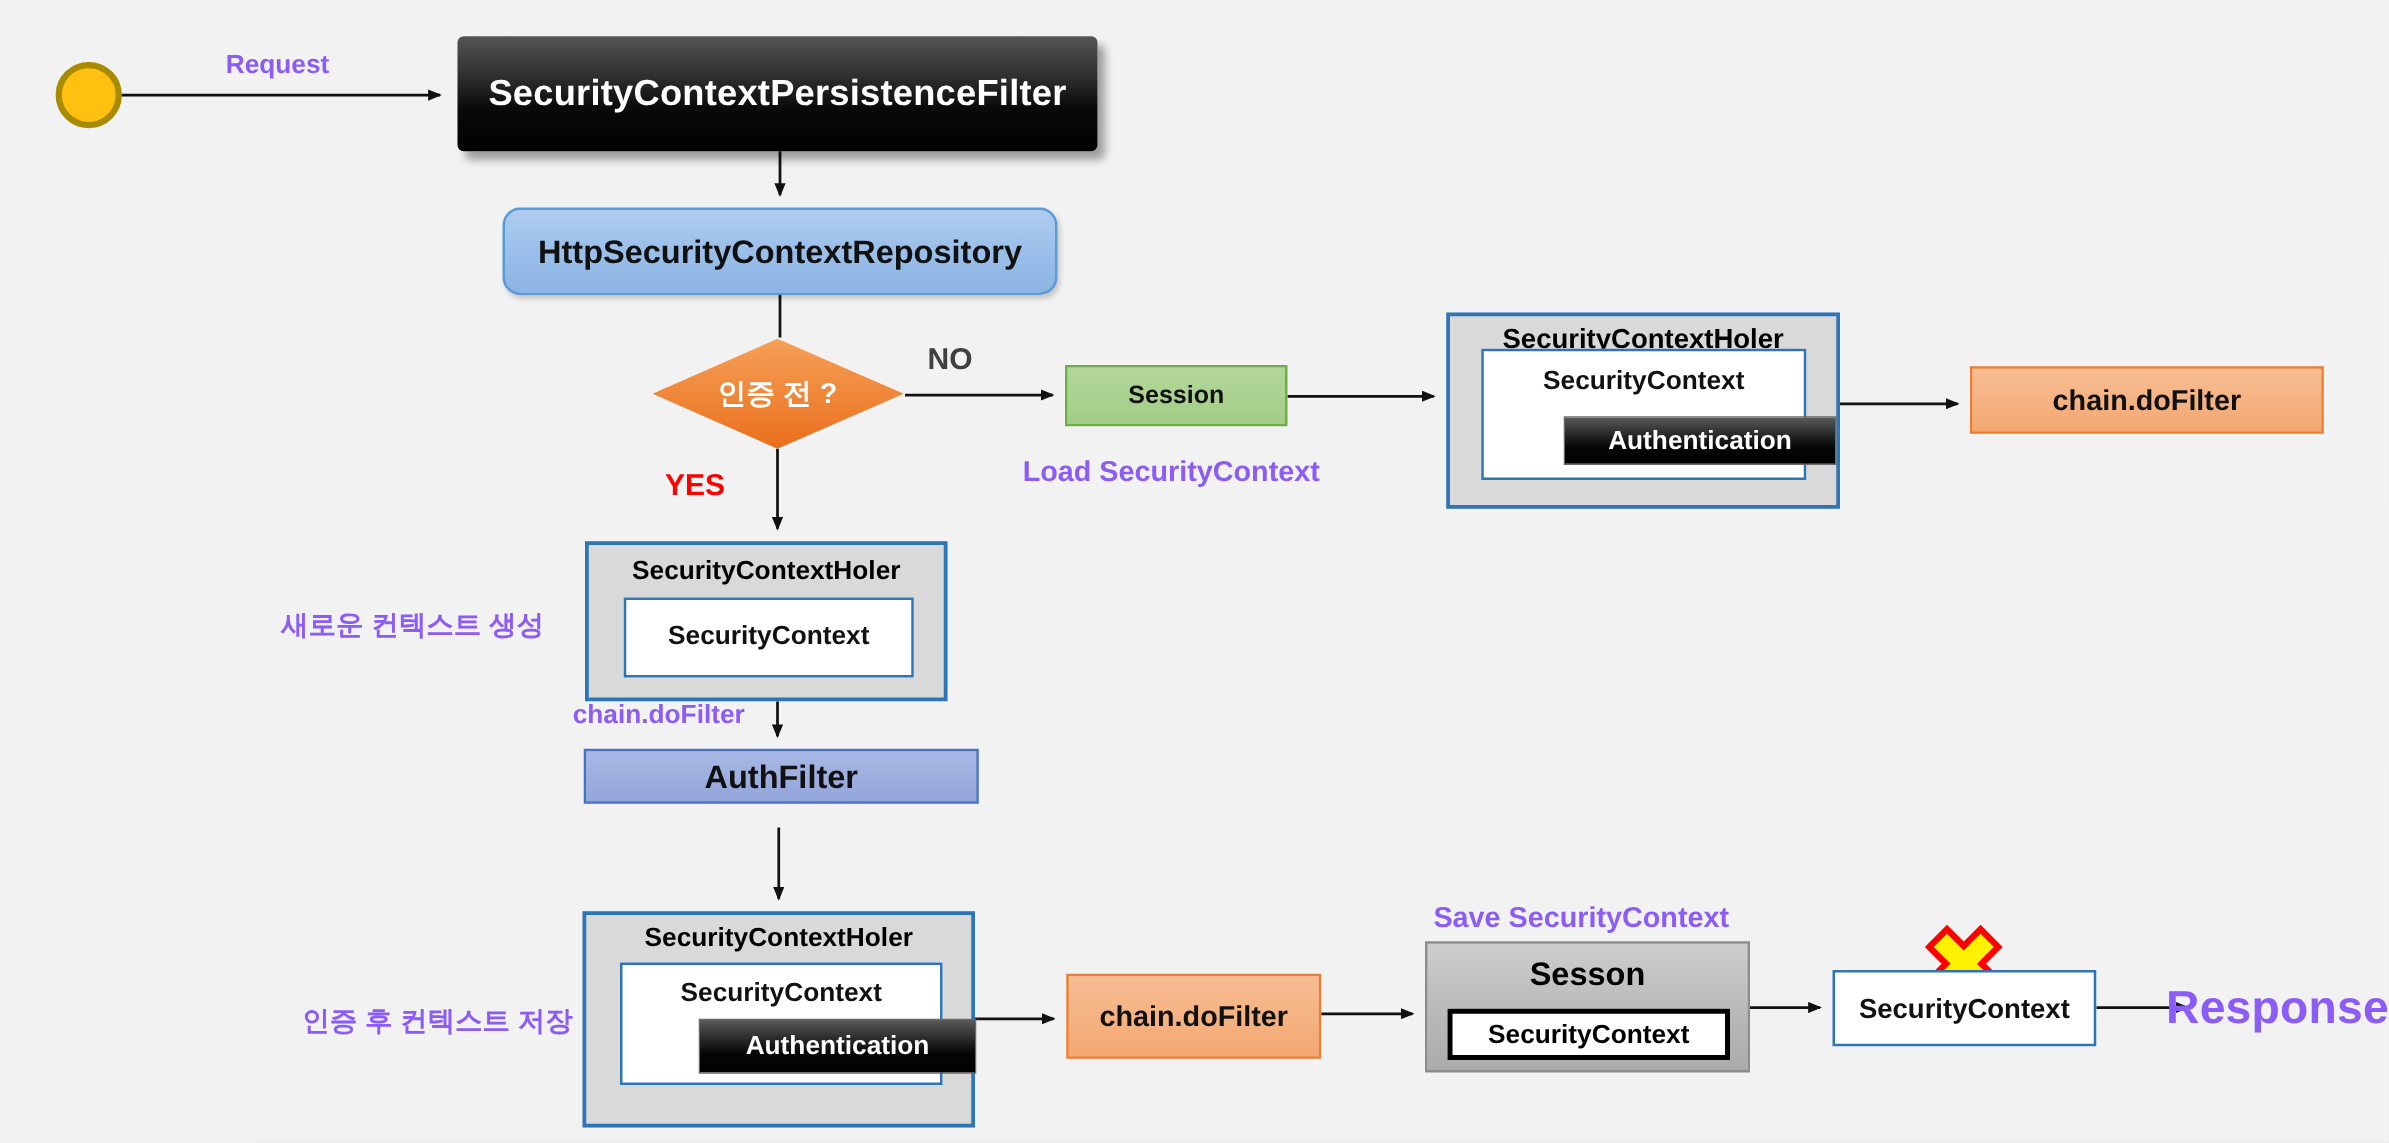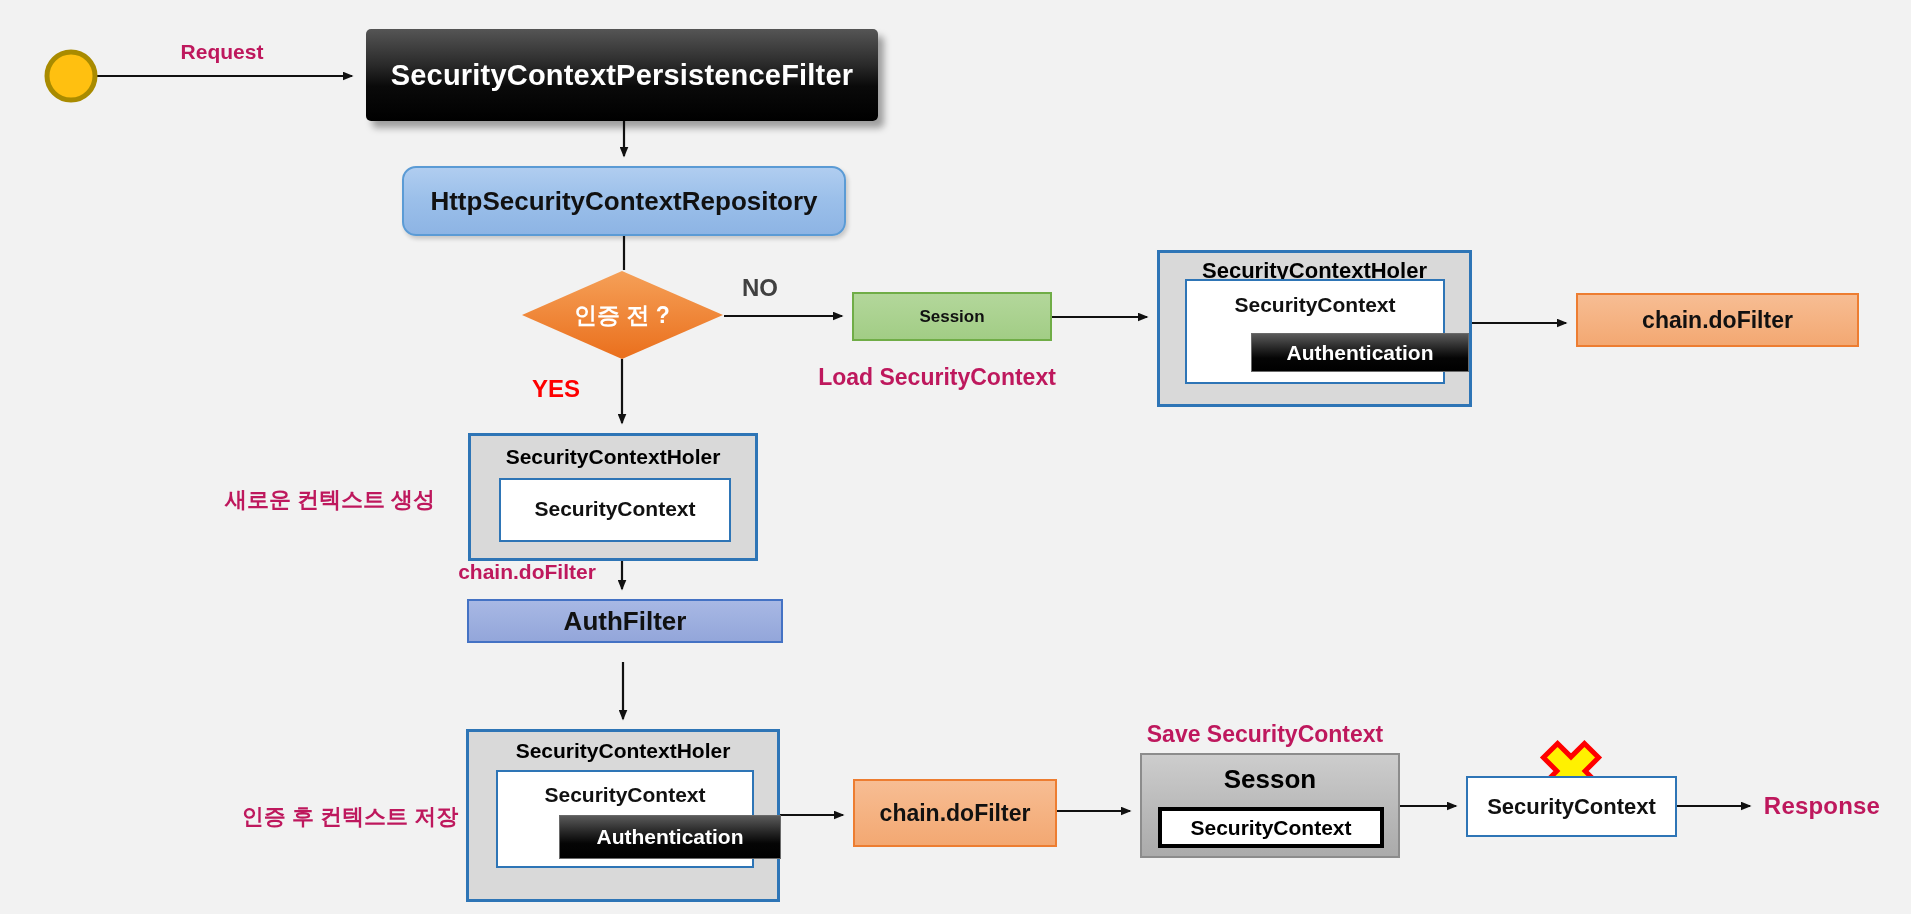--- a/index.html
+++ b/index.html
@@ -7,21 +7,21 @@
     position:relative;width:1911px;height:914px;overflow:hidden;
     background:#f2f2f2;
     font-family:Liberation Sans, sans-serif;
     padding-left:20px;
     -webkit-font-smoothing:antialiased;
   }
   .stage *{box-sizing:border-box;}
   svg.overlay{position:absolute;left:0;top:0;width:1911px;height:914px;}
   .node{position:absolute;display:flex;align-items:center;justify-content:center;
         font-weight:bold;color:#111;text-align:center;}
-  .lbl{position:absolute;transform:translate(-50%,-50%);font-weight:bold;color:#be185d;
+  .lbl{position:absolute;transform:translate(-50%,-50%);font-weight:bold;color:#8b5cf6;
        white-space:nowrap;text-align:center;}
 
   
   .blackbox{
     left:366px;top:29px;width:512px;height:92px;border-radius:5px;
     background:linear-gradient(180deg,#555 0%,#2b2b2b 38%,#0a0a0a 62%,#000 100%);
     color:#fff;font-size:29px;letter-spacing:.2px;
     box-shadow:6px 7px 7px rgba(0,0,0,.35);
   }
   
@@ -29,23 +29,23 @@
     left:402px;top:166px;width:444px;height:70px;border-radius:14px;
     background:linear-gradient(180deg,#b0cdf0 0%,#9cc0ea 45%,#8db4e4 100%);
     border:2px solid #5b9bd5;font-size:26px;
     box-shadow:2px 3px 4px rgba(0,0,0,.18);
   }
   
   .diamond-text{left:622px;top:315px;transform:translate(-50%,-50%);
     position:absolute;color:#fff;font-weight:bold;font-size:23px;white-space:nowrap;}
   
   .greenbox{
-    left:852px;top:292px;width:200px;height:49px;
+    left:852px;top:292px;width:178px;height:49px;
     background:linear-gradient(180deg,#b3d79b 0%,#a2cd85 100%);
-    border:2px solid #70ad47;font-size:17px;
+    border:2px solid #70ad47;font-size:20px;
   }
   
   .salmon{
     background:linear-gradient(180deg,#f7bd93 0%,#f3a872 100%);
     border:2px solid #ed7d31;font-size:23px;
   }
   .chain1{left:1576px;top:293px;width:283px;height:54px;}
   .chain2{left:853px;top:779px;width:204px;height:68px;}
   
   .holder{position:absolute;background:#d9d9d9;border:3px solid #2e75b6;}
@@ -83,21 +83,21 @@
     border:2px solid #2e75b6;font-size:22px;}
   
   .request{left:222px;top:52px;font-size:21px;}
   .no{left:760px;top:288px;font-size:24px;color:#404040;}
   .yes{left:556px;top:389px;font-size:24px;color:#fe0000;}
   .loadctx{left:937px;top:377px;font-size:23px;}
   .savectx{left:1265px;top:734px;font-size:23px;}
   .newctx{left:330px;top:500px;font-size:22px;}
   .savedauth{left:350px;top:817px;font-size:22px;}
   .chainlbl{left:527px;top:572px;font-size:21px;}
-  .response{left:1822px;top:806px;font-size:24px;letter-spacing:.2px;}
+  .response{left:1822px;top:806px;font-size:37px;letter-spacing:.2px;}
 </style>
 </head>
 <body>
 
 <div class="stage">
 
   <svg class="overlay" viewBox="0 0 1911 914" xmlns="http://www.w3.org/2000/svg">
     <defs>
       <marker id="arw" markerWidth="11" markerHeight="9" refX="9.5" refY="4.5" orient="auto" markerUnits="userSpaceOnUse">
         <path d="M0,0 L11,4.5 L0,9 Z" fill="#111"></path>

